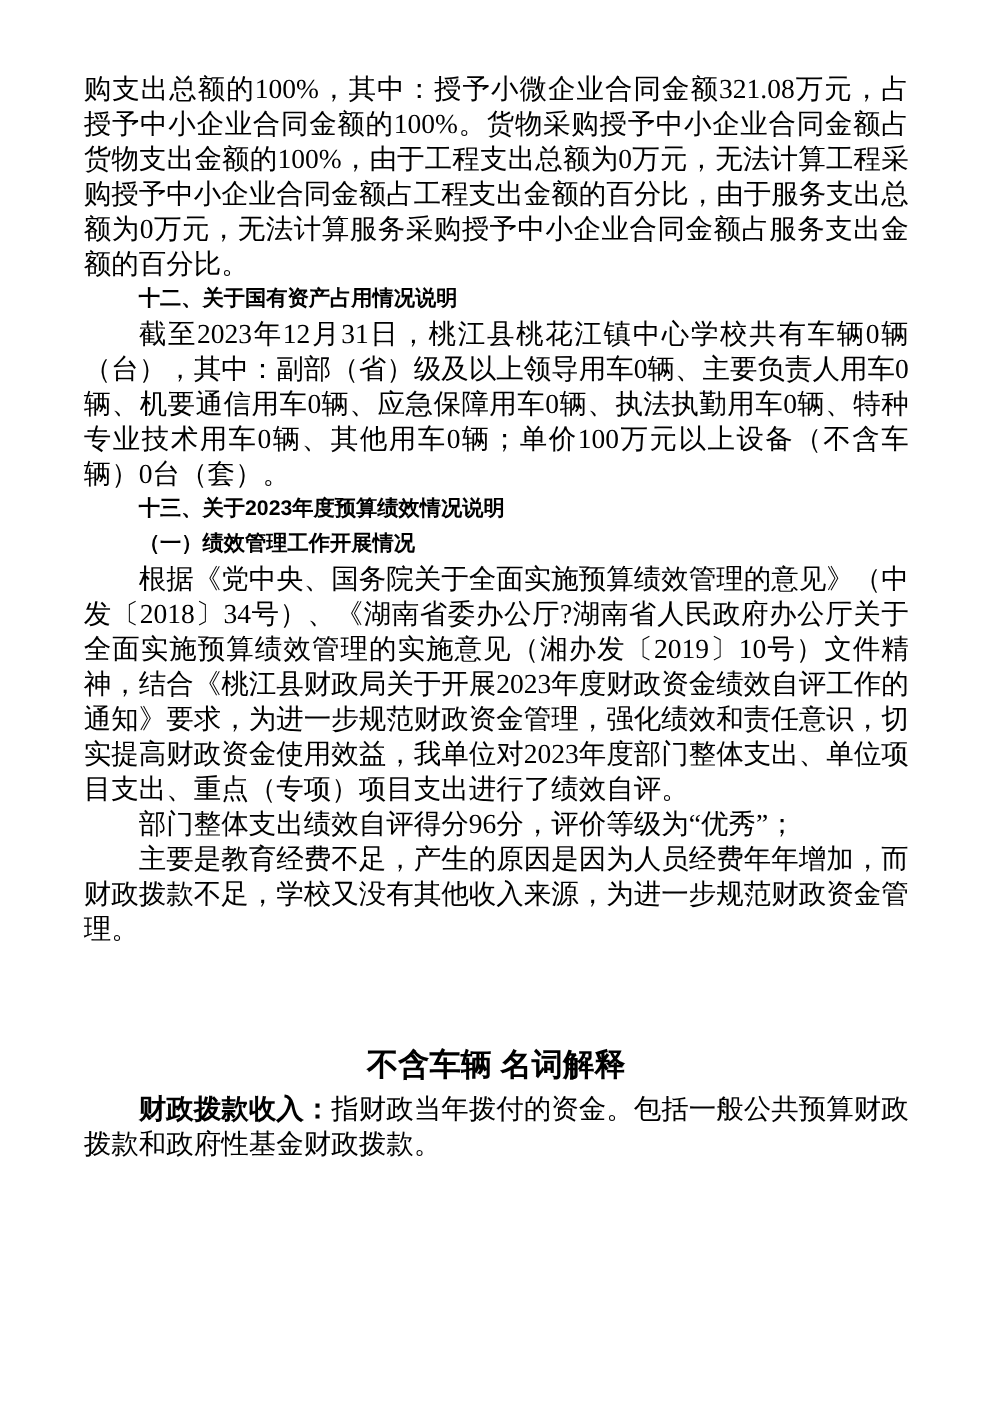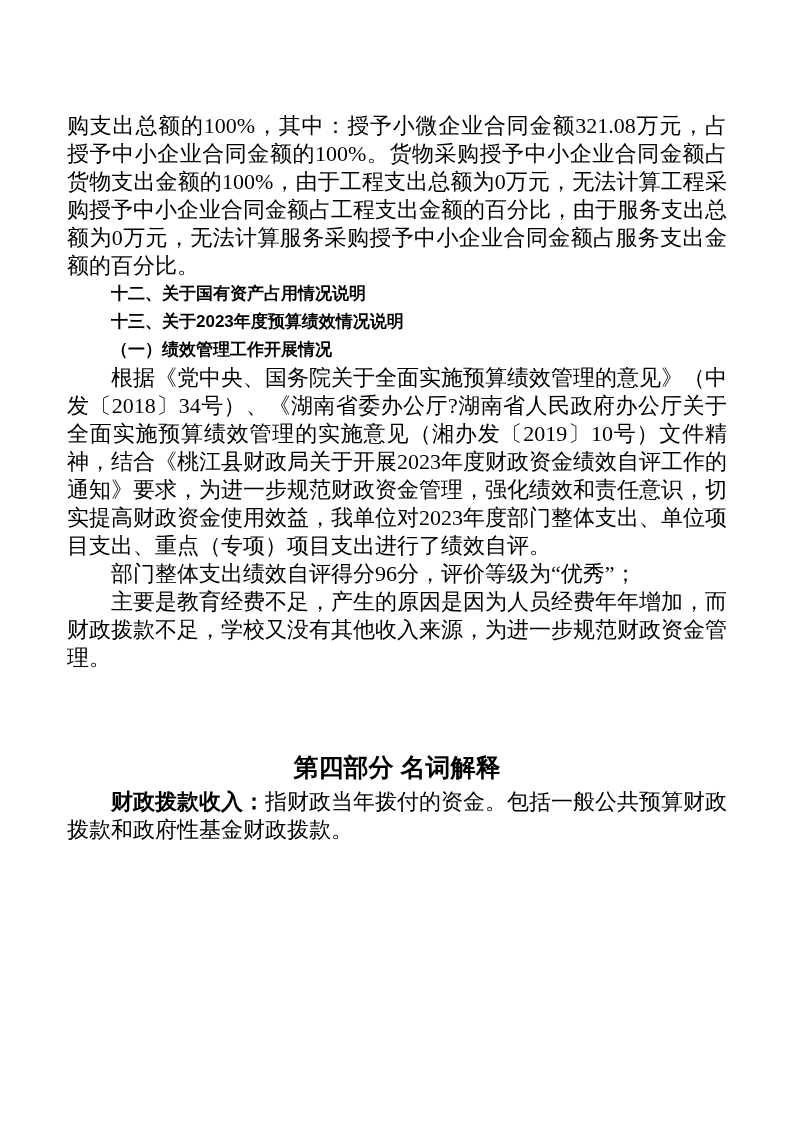--- a/index.html
+++ b/index.html
@@ -10,21 +10,21 @@
     position: relative;
     overflow: hidden;
     font-family: "Liberation Serif", "DejaVu Serif", serif;
     color: #000000;
   }
   .page {
     position: absolute;
     left: 67px;
     top: 0;
     width: 660px;
-    padding-top: 112px;
+    padding-top: 57px;
   }
   .para {
     font-size: 22px;
     line-height: 28px;
     text-align: justify;
     margin: 0;
     word-break: break-all;
   }
   .para.indent { text-indent: 44px; }
   .hd {
@@ -50,30 +50,31 @@
 </style>
 </head>
 <body>
 
 <div class="page">
 
   <p class="para">购支出总额的100%，其中：授予小微企业合同金额321.08万元，占授予中小企业合同金额的100%。货物采购授予中小企业合同金额占货物支出金额的100%，由于工程支出总额为0万元，无法计算工程采购授予中小企业合同金额占工程支出金额的百分比，由于服务支出总额为0万元，无法计算服务采购授予中小企业合同金额占服务支出金额的百分比。</p>
 
   <p class="hd">十二、关于国有资产占用情况说明</p>
 
+  <p class="para indent">截至2023年12月31日，桃江县桃花江镇中心学校共有车辆0辆（台），其中：副部（省）级及以上领导用车0辆、主要负责人用车0辆、机要通信用车0辆、应急保障用车0辆、执法执勤用车0辆、特种专业技术用车0辆、其他用车0辆；单价100万元以上设备（不含车辆）0台（套）。</p>
 
   <p class="hd">十三、关于2023年度预算绩效情况说明</p>
 
   <p class="hd">（一）绩效管理工作开展情况</p>
 
   <p class="para indent">根据《党中央、国务院关于全面实施预算绩效管理的意见》（中发〔2018〕34号）、《湖南省委办公厅?湖南省人民政府办公厅关于全面实施预算绩效管理的实施意见（湘办发〔2019〕10号）文件精神，结合《桃江县财政局关于开展2023年度财政资金绩效自评工作的通知》要求，为进一步规范财政资金管理，强化绩效和责任意识，切实提高财政资金使用效益，我单位对2023年度部门整体支出、单位项目支出、重点（专项）项目支出进行了绩效自评。</p>
 
 
   <p class="para indent">部门整体支出绩效自评得分96分，评价等级为“优秀”；</p>
 
 
   <p class="para indent">主要是教育经费不足，产生的原因是因为人员经费年年增加，而财政拨款不足，学校又没有其他收入来源，为进一步规范财政资金管理。</p>
 
-  <h2 class="part-title">第四部分 名词解释</h2>
+  <h2 class="part-title">不含车辆 名词解释</h2>
 
   <p class="para indent"><span class="term-lead">财政拨款收入：</span><span>指财政当年拨付的资金。包括一般公共预算财政拨款和政府性基金财政拨款。</span></p>
 
 </div>
 
 </body></html>

